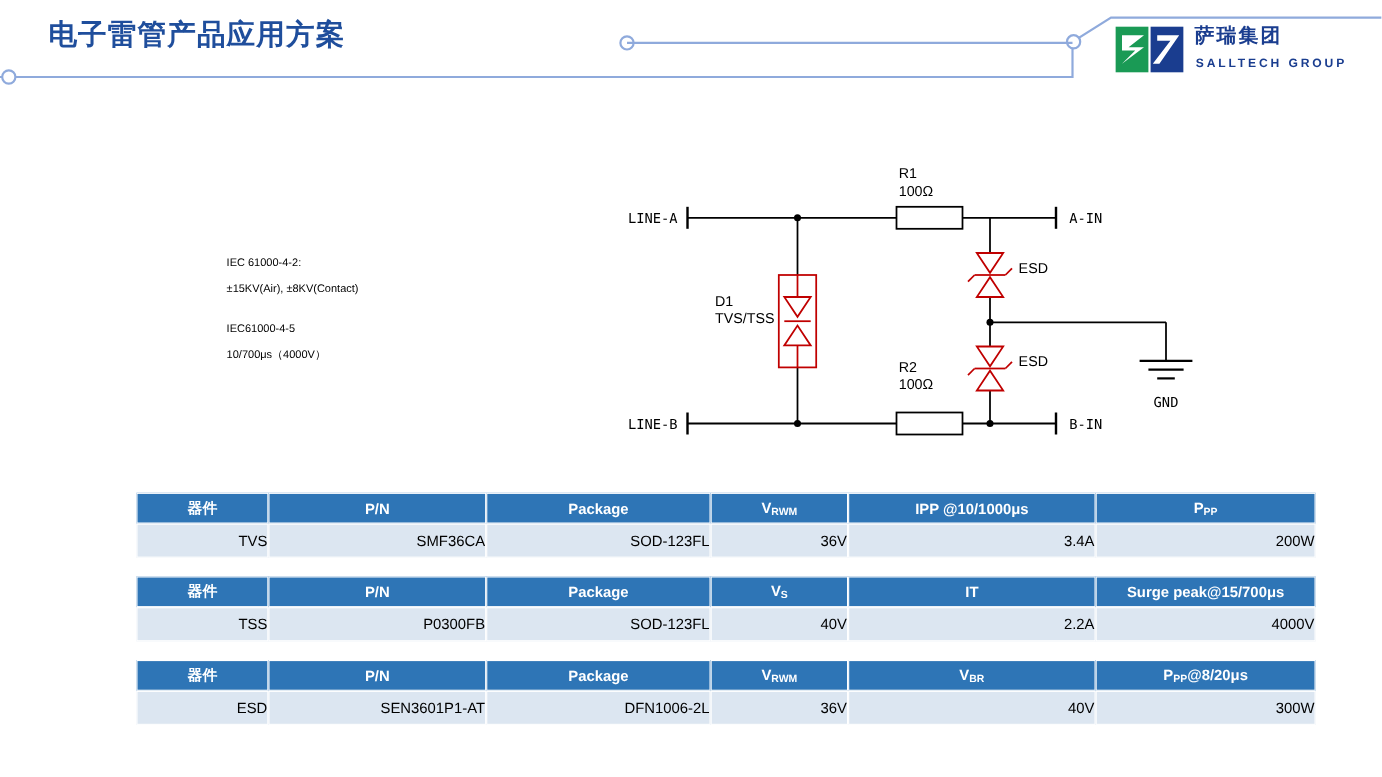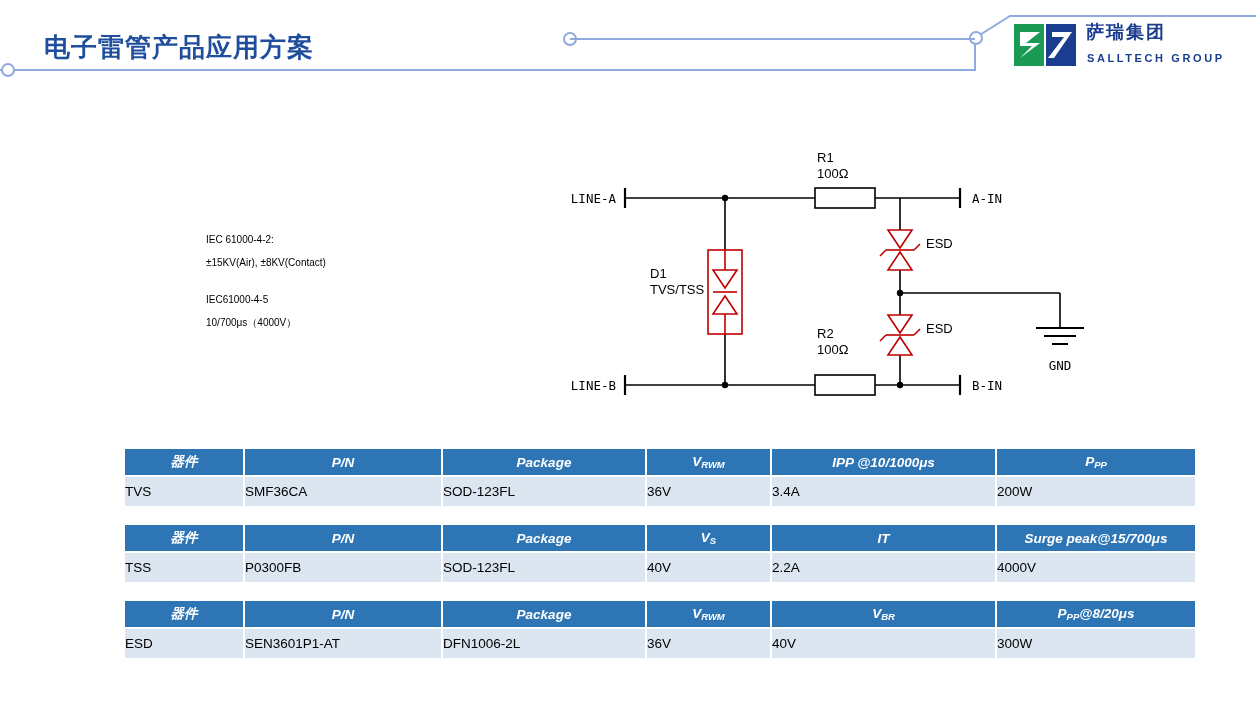--- a/index.html
+++ b/index.html
@@ -18,21 +18,21 @@
     position: absolute;
     left: 0; top: 0;
     width: 1256px;
     height: 706px;
   }
 
   
   .header-title {
     position: absolute;
     left: 44px;
-    top: 30px;
+    top: 14px;
     font-size: 26px;
     font-weight: bold;
     color: #1f4e9c;
     letter-spacing: 1px;
   }
   .sub-title {
     position: absolute;
     left: 46px;
     top: 84px;
     font-size: 17px;
@@ -112,28 +112,27 @@
   }
   .tbl th {
     background: #2e75b6;
     color: #ffffff;
     font-size: 13.5px;
     font-weight: bold;
     height: 26px;
     text-align: center;
     border: 1px solid #ffffff;
     padding: 0;
-    font-style: italic;
   }
   .tbl td {
     background: #dce6f1;
     color: #000000;
     font-size: 13.5px;
     height: 29px;
-    text-align: left;
+    text-align: right;
     border: 1px solid #ffffff;
     padding: 0;
   }
   .tbl sub { font-size: 9.5px; vertical-align: -2px; }
   .t1 { top: 448px; }
   .t2 { top: 524px; }
   .t3 { top: 600px; }
 
   .col-a { width: 120px; }
   .col-b { width: 198px; }

